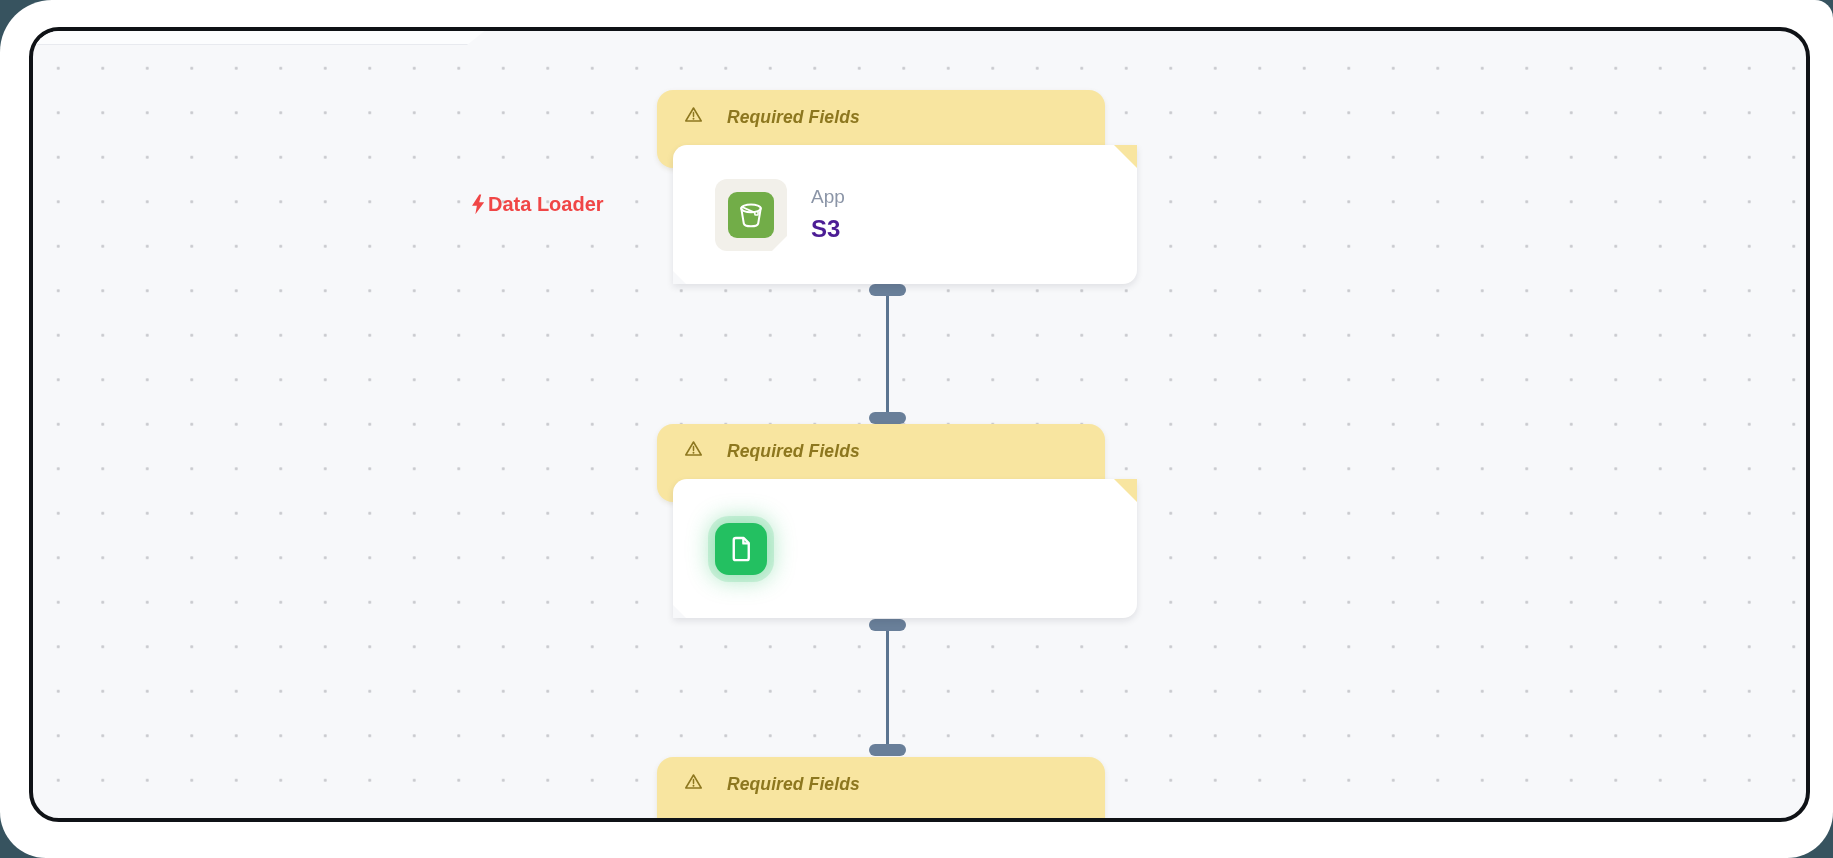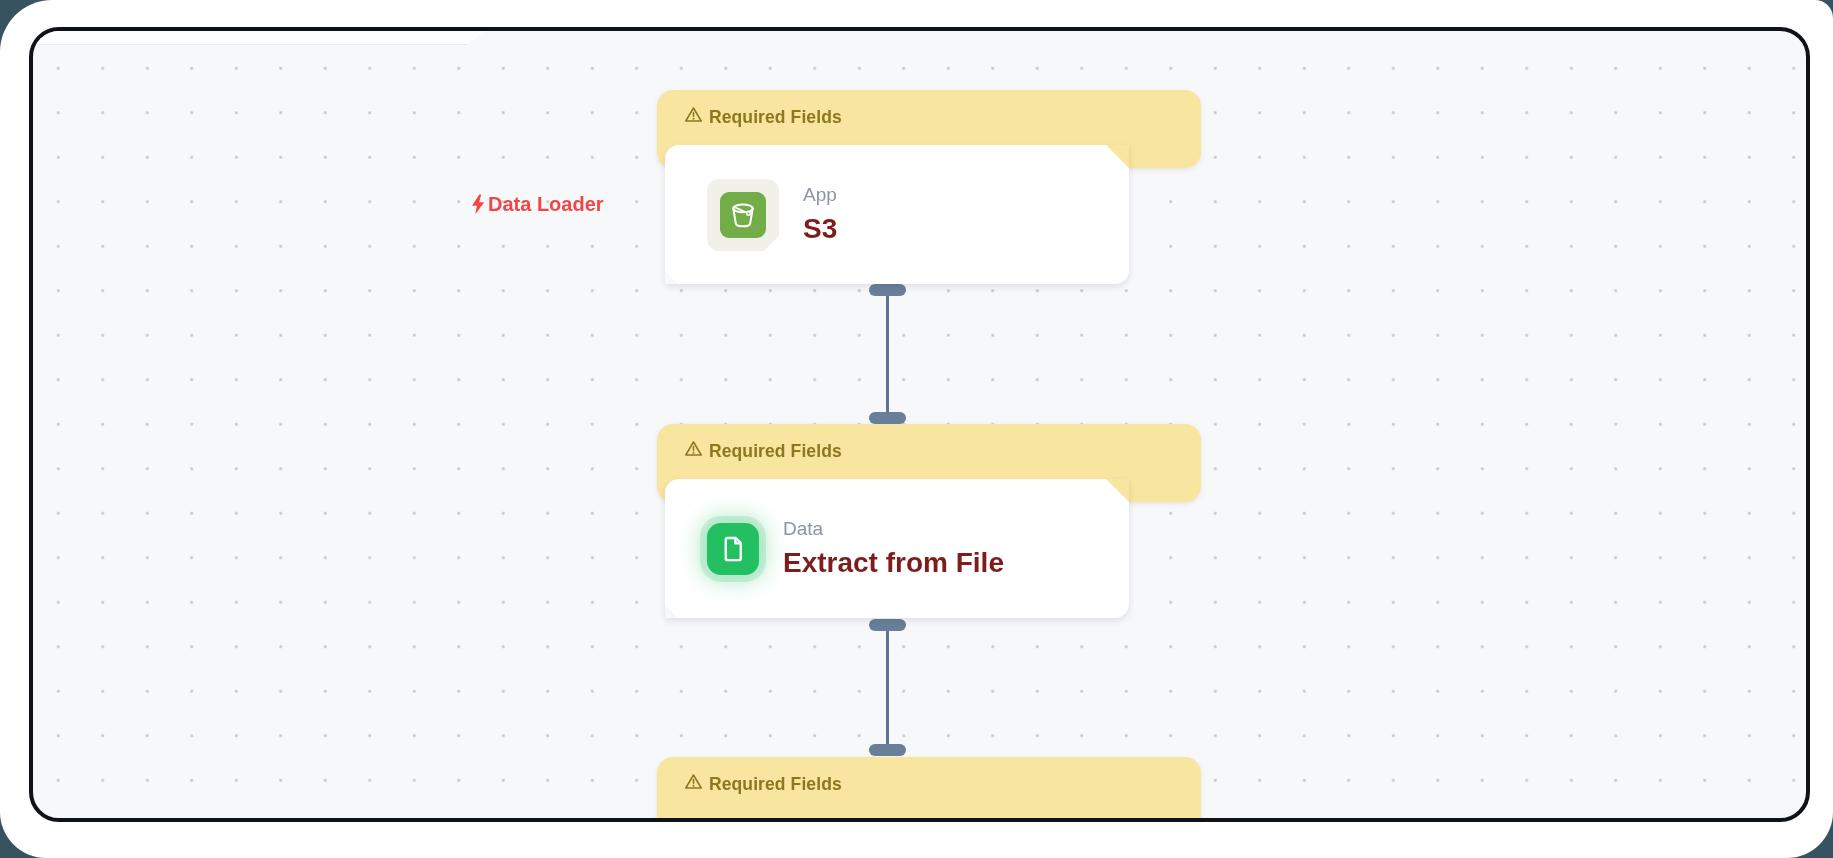--- a/index.html
+++ b/index.html
@@ -44,33 +44,34 @@
   }
 
   
   .node { position: absolute; width: 469px; }
   .node-1 { left: 624px; top: 59px; }
   .node-2 { left: 624px; top: 393px; }
   .node-3 { left: 624px; top: 726px; }
 
   .banner {
     position: absolute; top: 0; left: 0;
-    width: 544px; height: 78px;
+    width: 448px; height: 78px;
     background: #f8e5a0;
     border-radius: 16px;
     box-shadow: 0 2px 5px rgba(120,100,20,0.12);
     display: flex; align-items: flex-start;
-    padding: 17px 0 0 27px; gap: 6px;
+    padding: 17px 0 0 27px; gap: 24px;
     color: #8d771f; font-size: 17.5px; font-weight: 700;
     letter-spacing: 0.1px;
+    font-style: italic;
   }
   .banner .warn { display: flex; margin-top: -1px; }
 
   .card {
-    position: absolute; top: 55px; left: 8px;
+    position: absolute; top: 55px; left: 16px;
     width: 464px; height: 139px;
     background: #ffffff;
     border-radius: 14px 0 14px 0;
     box-shadow: 0 3px 7px rgba(15,23,42,0.10);
   }
   .card::before { 
     content: ""; position: absolute; top: 0; right: 0;
     width: 0; height: 0;
     border-top: 23px solid #f8e5a0;
     border-left: 23px solid transparent;
@@ -80,21 +81,21 @@
     width: 0; height: 0;
     border-bottom: 13px solid #f7f8fa;
     border-right: 13px solid transparent;
   }
   .card-inner {
     display: flex; align-items: center;
     height: 100%; padding-left: 42px; gap: 24px;
   }
   .texts { display: flex; flex-direction: column; gap: 7px; }
   .cat   { font-size: 19px; color: #8b95a7; }
-  .title { font-size: 28px; color: #7f1d1d; font-weight: 700; }
+  .title { font-size: 24px; color: #4c1d95; font-weight: 700; }
 
   
   .tile-s3 {
     width: 72px; height: 72px; border-radius: 12px;
     background: #f2f0ea;
     display: flex; align-items: center; justify-content: center;
     position: relative;
   }
   .tile-s3 .notch {
     position: absolute; bottom: 0; right: 0; width: 0; height: 0;
@@ -198,24 +199,20 @@
         <span>Required Fields</span>
       </div>
       <div class="card">
         <div class="card-inner">
           <div class="file-green">
             <svg width="30" height="30" viewBox="0 0 24 24">
               <path d="M7.8 3.2 h6.4 l4 4.1 v12 a1.6 1.6 0 0 1 -1.6 1.6 h-8.8 a1.6 1.6 0 0 1 -1.6 -1.6 v-14.5 a1.6 1.6 0 0 1 1.6 -1.6 z" fill="none" stroke="#ffffff" stroke-width="1.9" stroke-linejoin="round"></path>
               <path d="M13.9 3.4 v4.1 h4.1" fill="none" stroke="#ffffff" stroke-width="1.9" stroke-linejoin="round"></path>
             </svg>
           </div>
-          <div class="texts">
-            <span class="cat">Data</span>
-            <span class="title">Extract from File</span>
-          </div>
         </div>
       </div>
     </div>
 
     <div class="node node-3">
       <div class="banner">
         <span class="warn">
           <svg width="19" height="17" viewBox="0 0 24 22">
             <path d="M12 2.6 L22 19.4 H2 Z" fill="none" stroke="#8d771f" stroke-width="2" stroke-linejoin="round"></path>
             <line x1="12" y1="8.6" x2="12" y2="13.4" stroke="#8d771f" stroke-width="2" stroke-linecap="round"></line>

